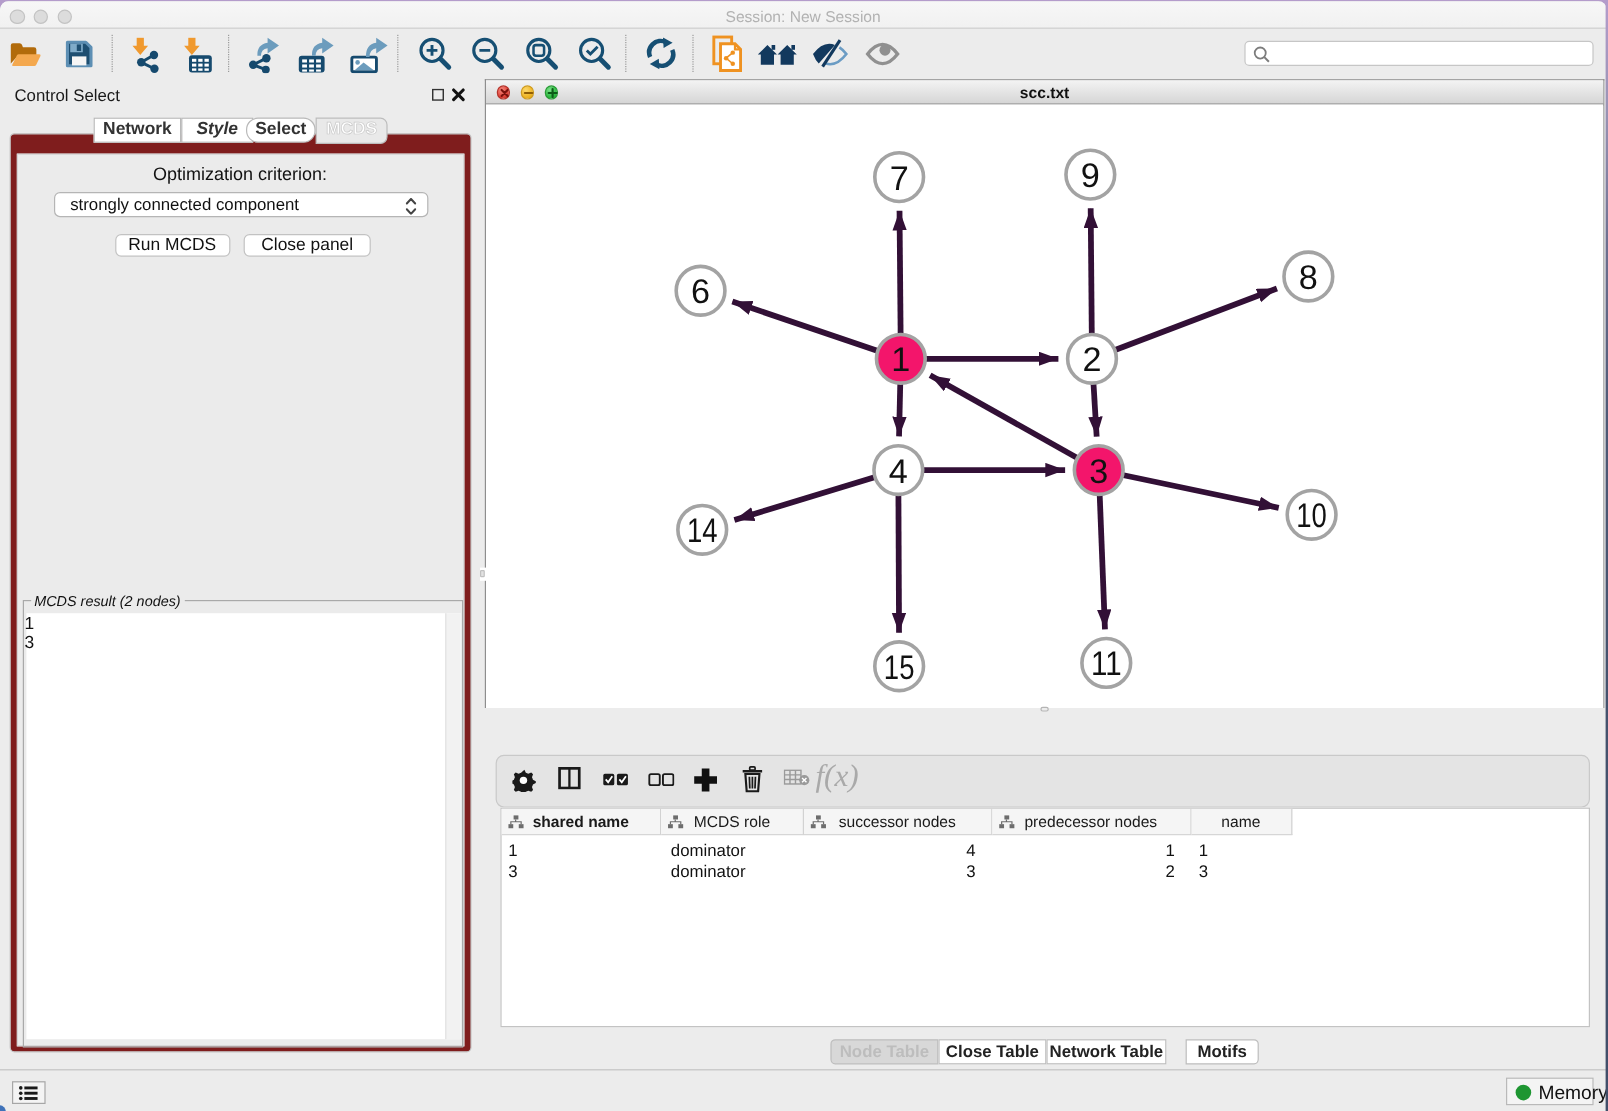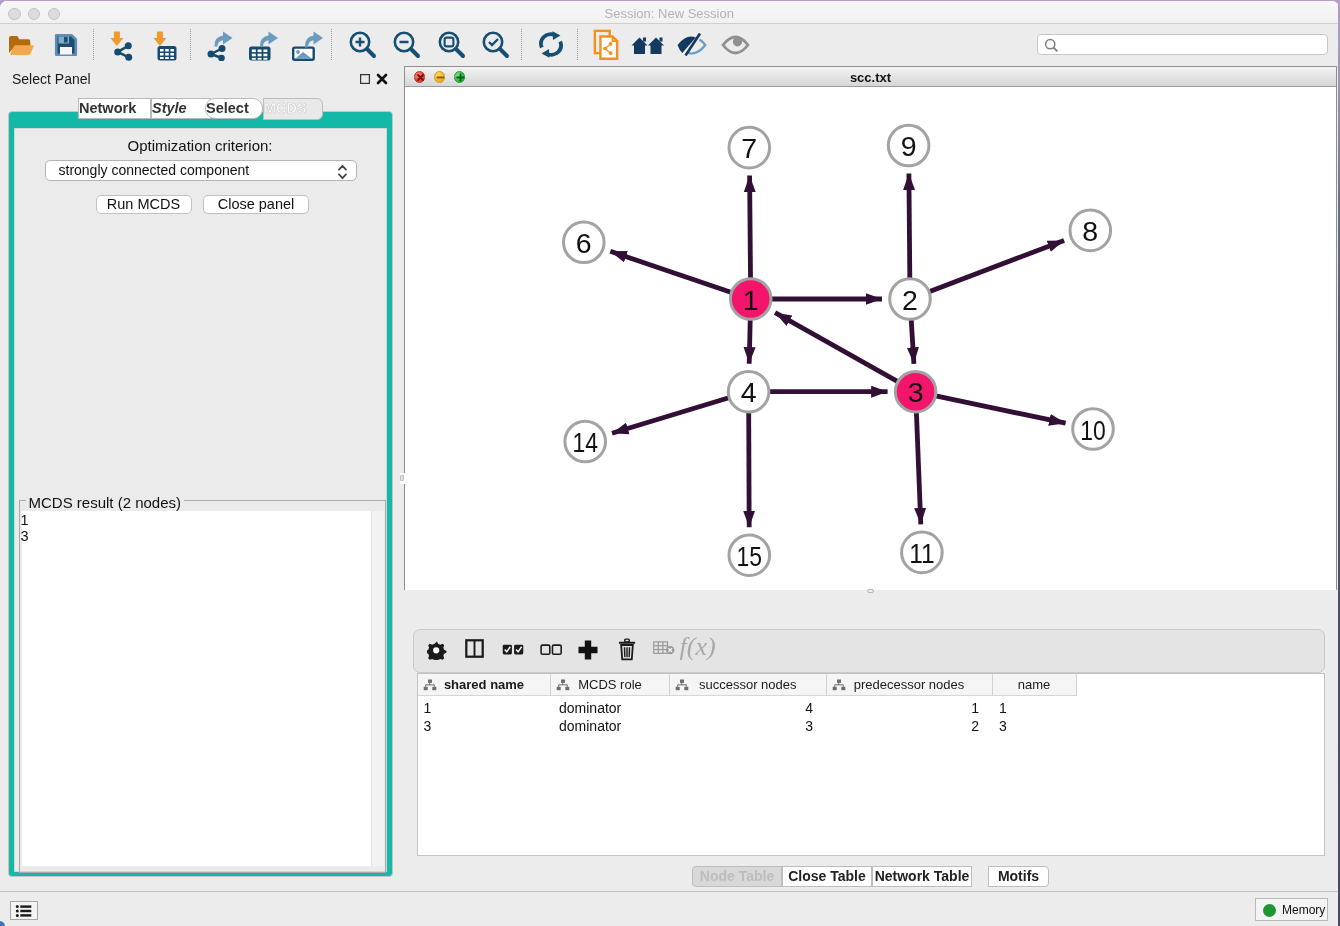--- a/index.html
+++ b/index.html
@@ -12,49 +12,49 @@
   .title-text { position:absolute; top:5px; width:100%; text-align:center; font-size:13px; color:#b2b2b2; }
   .toolbar { position:absolute; left:0; top:23.5px; width:100%; height:40px; background:#ececec; }
   .tsep { position:absolute; top:4px; height:31px; width:0; border-left:1px dotted #9a9a9a; }
   .ticon { position:absolute; top:0; }
   .searchbox { position:absolute; left:1037px; top:9.5px; width:291px; height:21px; background:#fff; border:1px solid #c6c6c6; border-radius:4px; }
 
   
   .cp-head { position:absolute; left:0; top:64.5px; width:391px; height:30px; }
   .cp-title { position:absolute; left:12px; top:5.5px; font-size:14px; color:#1a1a1a; }
   .cp-tabs { position:absolute; left:0; top:96.5px; width:391px; z-index:3; }
-  .tab { position:absolute; top:0; height:21px; background:#fff; border:1px solid #b9b9b9; font-size:14.5px; font-weight:bold; text-align:left; color:#333; line-height:18.5px; }
-  .cp-outer { position:absolute; left:7.5px; top:110px; width:385px; height:766px; background:#14b8a6; border:1px solid #c6c6c6; border-radius:4px; }
+  .tab { position:absolute; top:0; height:21px; background:#fff; border:1px solid #b9b9b9; font-size:14.5px; font-weight:bold; text-align:center; color:#333; line-height:18.5px; }
+  .cp-outer { position:absolute; left:7.5px; top:110px; width:385px; height:766px; background:#7f1d1d; border:1px solid #c6c6c6; border-radius:4px; }
   .cp-inner { position:absolute; left:5px; top:16px; width:373px; height:744px; background:#ebebeb; border:1px solid #d4d4d4; }
   .opt-label { position:absolute; left:0; top:8px; width:100%; text-align:center; font-size:15px; color:#111; }
   .combo { position:absolute; left:30px; top:31px; width:312px; height:21px; background:#fff; border:1px solid #b5b5b5; border-radius:5px; font-size:14px; line-height:19px; padding-left:13px; color:#111; }
   .btn { position:absolute; top:66px; height:19px; background:#fff; border:1px solid #c2c2c2; border-radius:5px; font-size:14.5px; text-align:center; line-height:16px; color:#111; }
   .fieldset { position:absolute; left:4px; top:371px; width:367px; height:373px; border:1px solid #a9a9a9; }
-  .legend { position:absolute; left:6px; top:-7px; background:#ebebeb; padding:0 3px; font-size:15px; color:#111; }
+  .legend { position:absolute; left:6px; top:-7px; background:#ebebeb; padding:0 3px; font-size:12px; color:#111;font-style:italic; }
   .resultbox { position:absolute; left:2px; top:10px; width:362px; height:355px; background:#fff; }
   .scrolltrack { position:absolute; right:0; top:0; width:13px; height:100%; background:#f2f2f2; border-left:1px solid #e2e2e2; }
 
   
   .netwin { position:absolute; left:404px; top:65px; width:933px; height:524px; border:1px solid #8e8e8e; border-bottom:none; background:#fff; }
   .net-tb { position:absolute; left:0; top:0; width:100%; height:20px; background:linear-gradient(#f3f3f3,#d6d6d6); border-bottom:1px solid #9c9c9c; }
   .mbtn { position:absolute; top:4px; width:11.5px; height:11.5px; border-radius:50%; }
   .net-title { position:absolute; top:3px; width:100%; text-align:center; font-size:13px; color:#111; font-weight:bold; }
 
   
   .tp-head { position:absolute; left:404px; top:590px; width:936px; height:30px; }
   .tp-toolbar { position:absolute; left:412.5px; top:628px; width:912px; height:44px; background:#e4e4e4; border:1px solid #c9c9c9; border-radius:7px; }
   .tbl { position:absolute; left:417px; top:672px; width:908px; height:183px; background:#fff; border:1px solid #c3c3c3; font-size:13px; }
   .th { position:absolute; top:0; height:21.5px; background:#f5f5f5; border-right:1px solid #d2d2d2; border-bottom:1px solid #d6d6d6; text-align:center; line-height:21px; color:#1a1a1a; }
   .trow { position:absolute; width:100%; height:17.5px; }
   .tcell { position:absolute; top:-1.5px; font-size:14px; color:#111; }
 
   .bot-tabs { position:absolute; top:864.5px; height:20px; }
   .btab { position:absolute; top:0; height:21px; border:1px solid #bdbdbd; background:#fff; font-size:14px; font-weight:bold; text-align:center; line-height:19px; color:#222; }
   .statusline { position:absolute; left:0; top:890px; width:1340px; border-top:1px solid #c2c2c2; }
-  .memorybtn { position:absolute; left:1255px; top:897px; width:73px; height:23px; background:#f4f4f4; border:1px solid #b9b9b9; font-size:12px; }
+  .memorybtn { position:absolute; left:1255px; top:897px; width:73px; height:23px; background:#f4f4f4; border:1px solid #b9b9b9; font-size:16px; }
   .listbtn { position:absolute; left:10px; top:899.5px; width:27.5px; height:19.5px; background:#f4f4f4; border:1px solid #a6a6a6; }
 </style>
 </head>
 <body>
 <div class="win">
 
   <div class="titlebar">
     <div class="tl" style="left:8px;"></div>
     <div class="tl" style="left:27.5px;"></div>
     <div class="tl" style="left:47.5px;"></div>
@@ -215,21 +215,21 @@
     </svg>
     <div class="searchbox">
       <svg style="position:absolute;left:6px;top:3px" width="15" height="15" viewBox="0 0 15 15">
         <circle cx="6.2" cy="6.2" r="4.6" fill="none" stroke="#7c7c7c" stroke-width="1.5"></circle>
         <line x1="9.6" y1="9.6" x2="13.4" y2="13.4" stroke="#7c7c7c" stroke-width="1.7"></line>
       </svg>
     </div>
   </div>
 
   <div class="cp-head">
-    <div class="cp-title">Select Panel</div>
+    <div class="cp-title">Control Select</div>
     <svg style="position:absolute;left:360px;top:8px" width="10" height="10">
         <rect x="0.5" y="0.5" width="9" height="9" fill="none" stroke="#333" stroke-width="1.4"></rect>
       </svg>
     <svg style="position:absolute;left:376px;top:7px" width="12" height="12" viewBox="0 0 12 12">
         <path d="M2 2 L10 10 M10 2 L2 10" stroke="#111" stroke-width="2.6" stroke-linecap="round"></path>
       </svg>
   </div>
   <div class="cp-tabs">
     <div class="tab" style="left:78px; width:73px;">Network</div>
     <div class="tab" style="left:151px; width:60px;font-style:italic;">Style</div>

